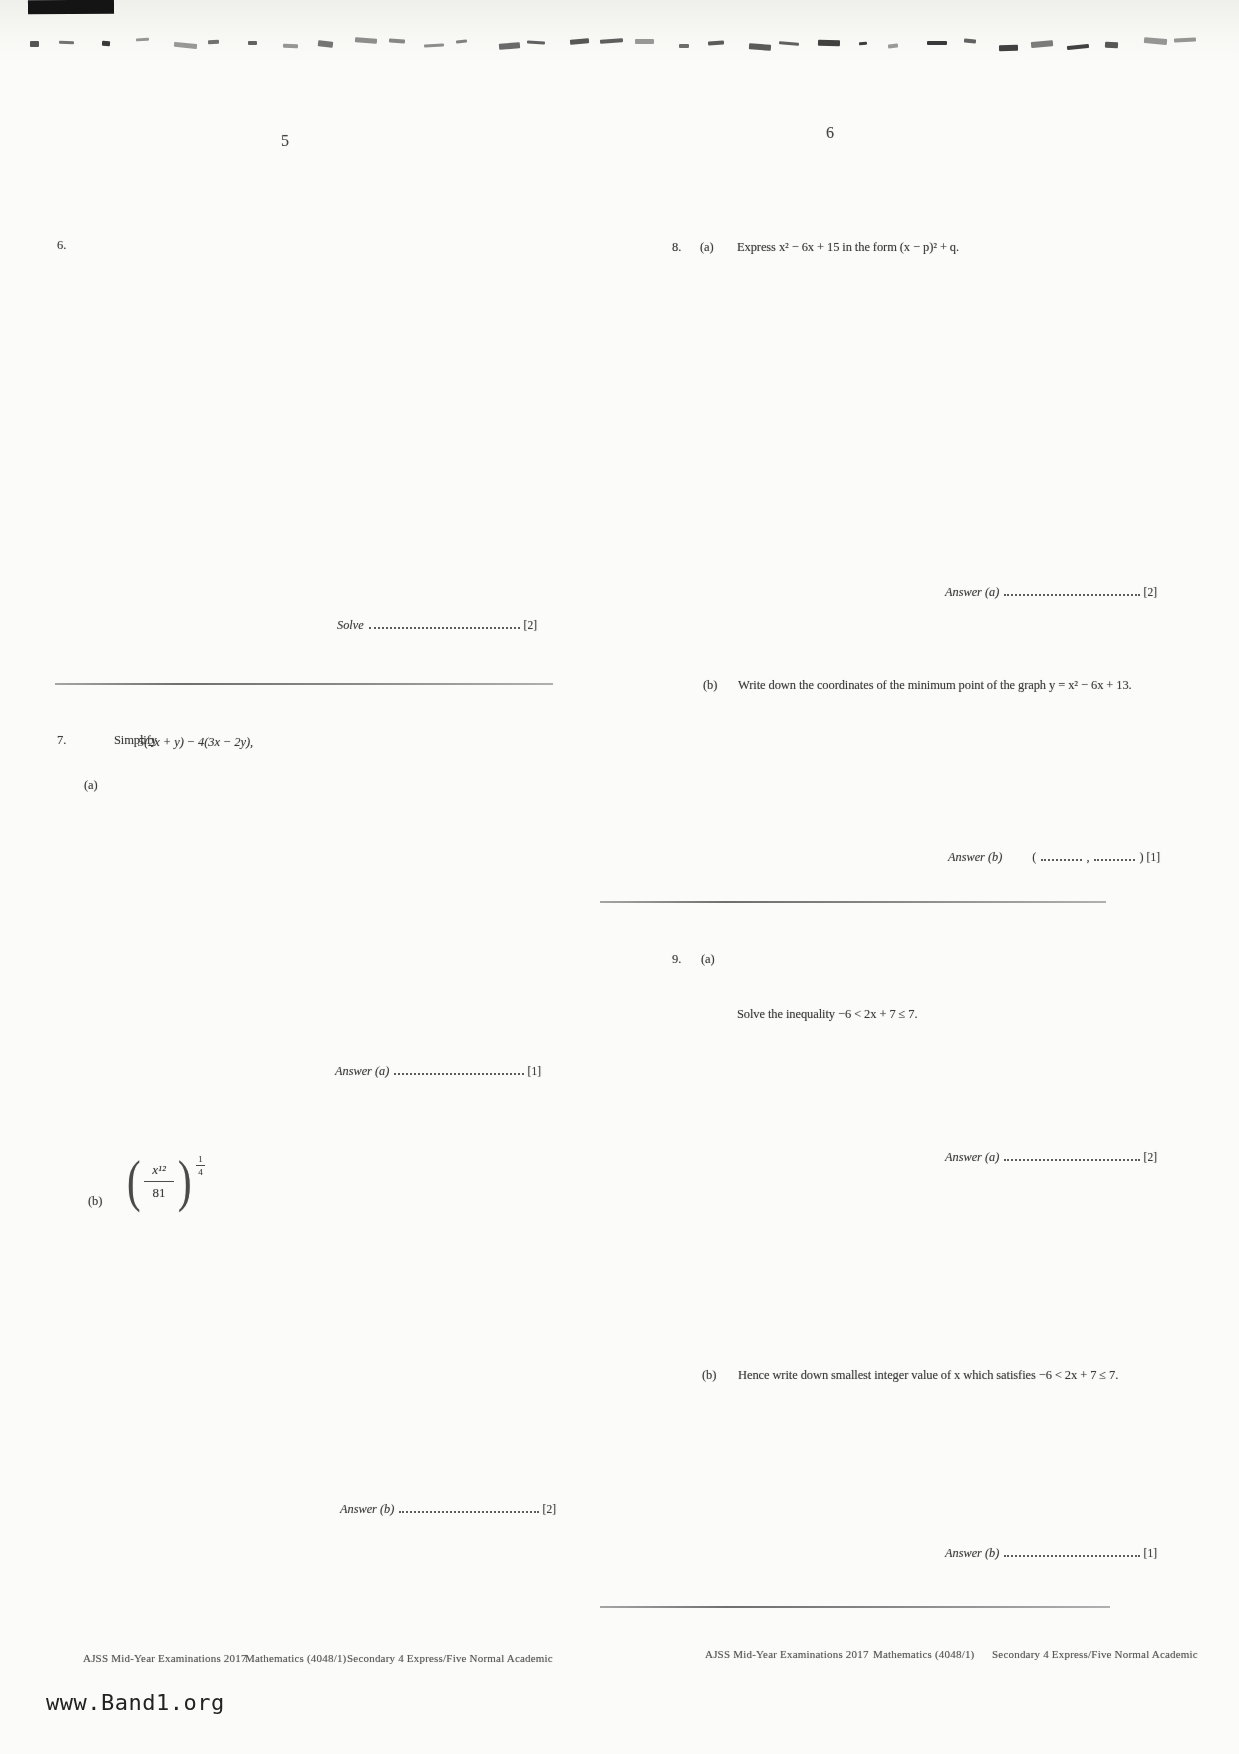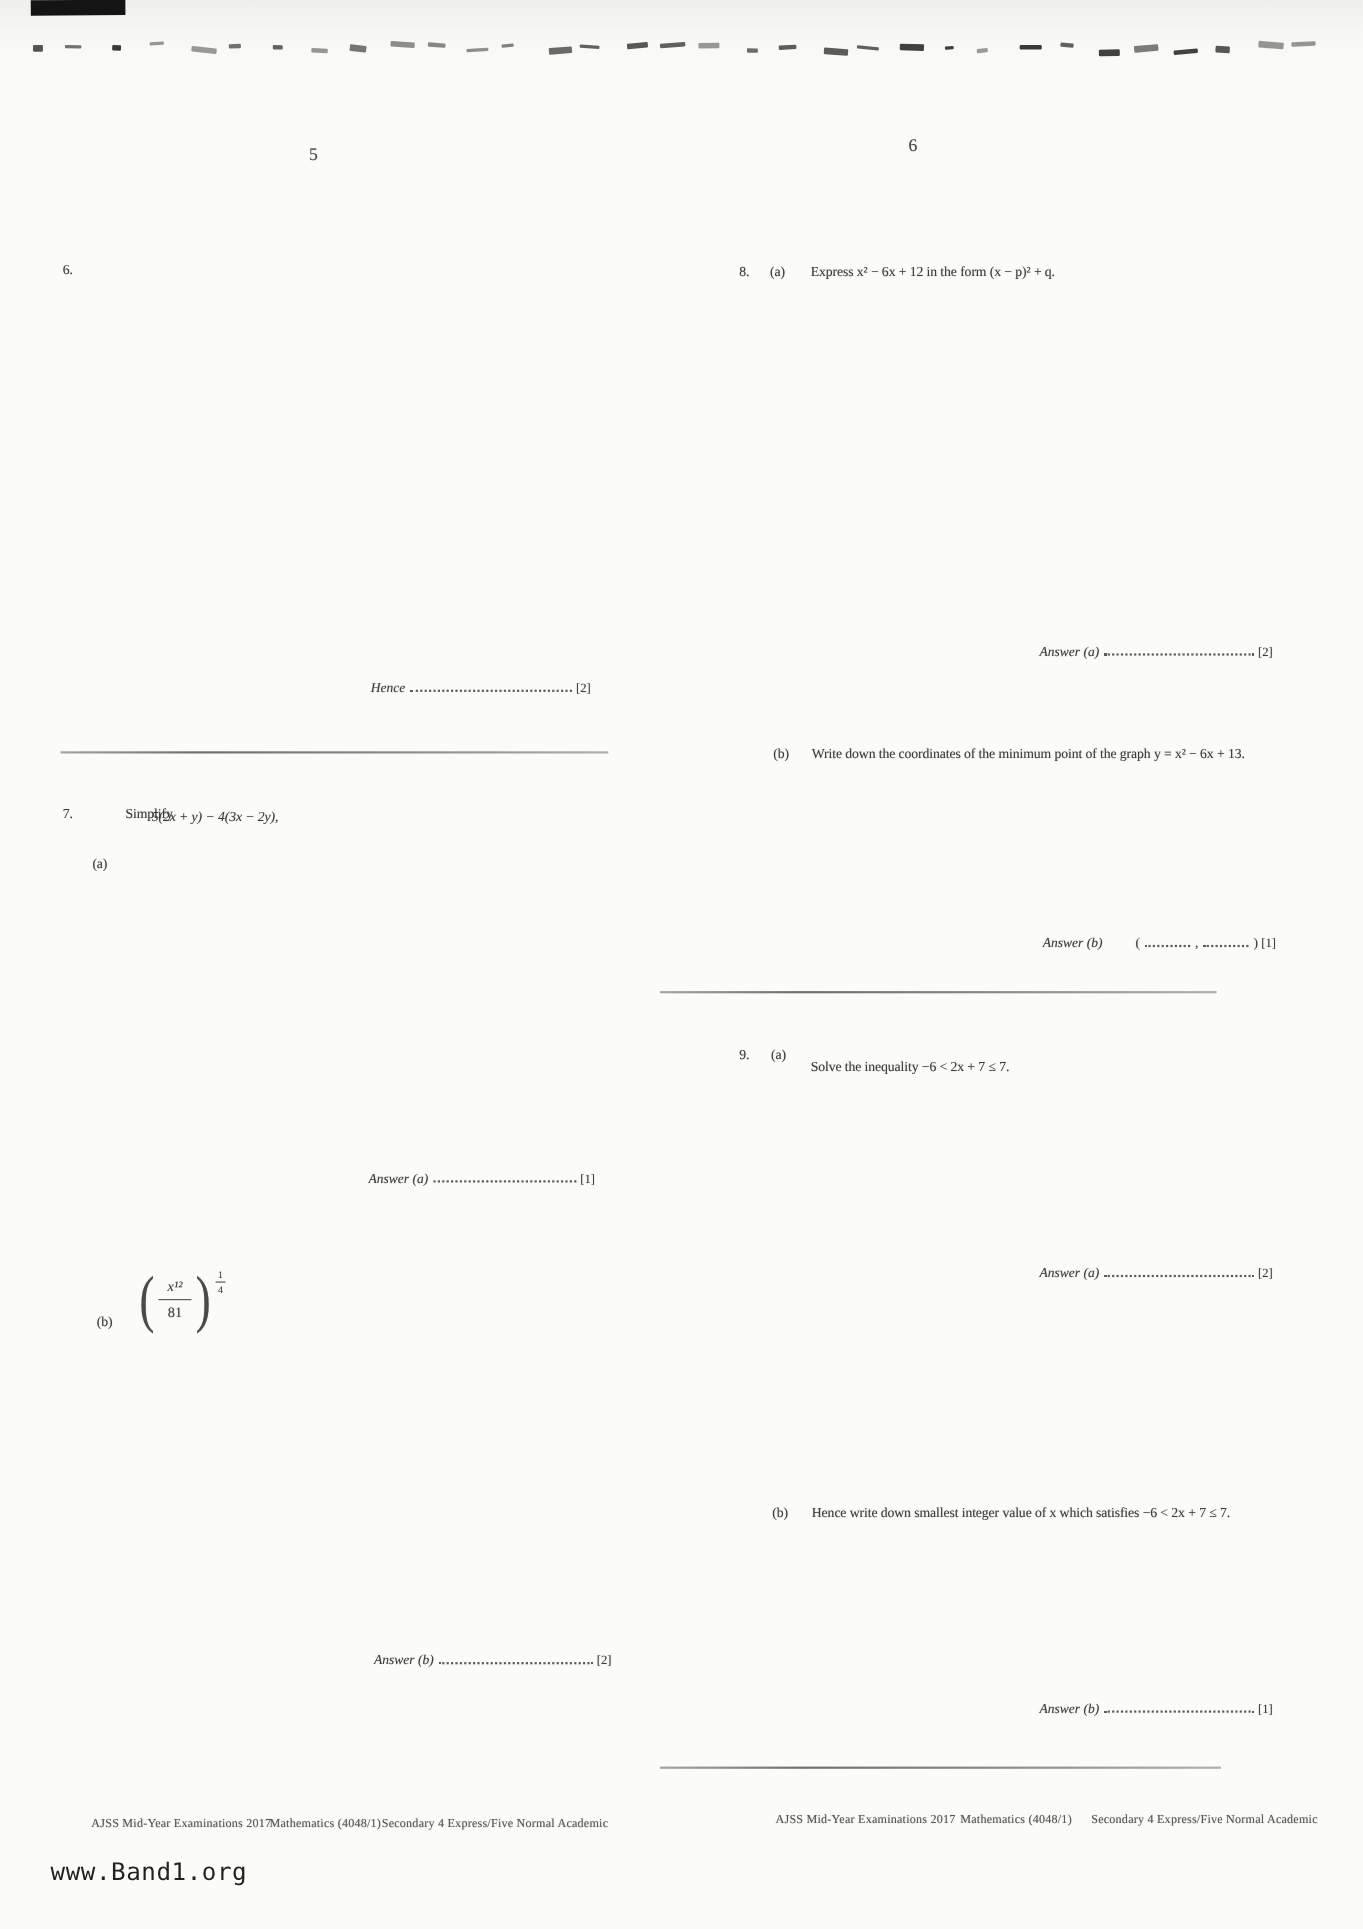--- a/index.html
+++ b/index.html
@@ -81,21 +81,21 @@
   </div>
 <div class="black-bar"></div>
 
 <div id="scan" class="abs" style="left:0;top:0;width:1239px;height:1754px;filter:blur(.35px);">
 
   <span class="abs pagenum" style="left:281px;top:132px;">5</span>
 
   <span class="abs qnum" style="left:57px;top:238px;">6.</span>
 
   <div class="abs answer-row" style="left:337px;top:618px;width:200px;">
-    <span class="answer-label">Hence</span>
+    <span class="answer-label">Solve</span>
     <span class="leader"></span>
     <span class="mark">[2]</span>
   </div>
 
   <div class="rule" style="left:55px;top:683px;width:498px;"></div>
 
   <span class="abs qnum" style="left:57px;top:733px;">7.</span>
   <span class="abs qtext" style="left:84px;top:733px;margin-left:30px;">Simplify</span>
 
   <span class="abs qtext" style="left:84px;top:778px;">(a)</span>
@@ -128,21 +128,21 @@
   </div>
 
   <span class="footer-seg" style="left:83px;top:1652px;">AJSS Mid-Year Examinations 2017</span>
   <span class="footer-seg" style="left:245px;top:1652px;">Mathematics (4048/1)</span>
   <span class="footer-seg" style="left:347px;top:1652px;">Secondary 4 Express/Five Normal Academic</span>
 
   <span class="abs pagenum" style="left:826px;top:124px;">6</span>
 
   <span class="abs qnum" style="left:672px;top:240px;">8.</span>
   <span class="abs qtext" style="left:700px;top:240px;">(a)</span>
-  <span class="abs qtext nowrap" style="left:737px;top:240px;">Express x² − 6x + 12 in the form (x − p)² + q.</span>
+  <span class="abs qtext nowrap" style="left:737px;top:240px;">Express x² − 6x + 15 in the form (x − p)² + q.</span>
 
   <div class="abs answer-row" style="left:945px;top:585px;width:212px;">
     <span class="answer-label">Answer (a)</span>
     <span class="leader"></span>
     <span class="mark">[2]</span>
   </div>
 
   <span class="abs qtext" style="left:703px;top:678px;">(b)</span>
   <span class="abs qtext nowrap" style="left:738px;top:678px;">Write down the coordinates of the minimum point of the graph y = x² − 6x + 13.</span>
 
@@ -154,21 +154,21 @@
     <span>,</span>
     <span class="leader"></span>
     <span>)</span>
     <span class="mark" style="margin-left:3px;">[1]</span>
   </div>
 
   <div class="rule" style="left:600px;top:901px;width:506px;"></div>
 
   <span class="abs qnum" style="left:672px;top:952px;">9.</span>
   <span class="abs qtext" style="left:701px;top:952px;">(a)</span>
-  <span class="abs qtext nowrap" style="left:737px;top:963px;">Solve the inequality −6 &lt; 2x + 7 ≤ 7.</span>
+  <span class="abs qtext nowrap" style="left:737px;top:1007px;">Solve the inequality −6 &lt; 2x + 7 ≤ 7.</span>
 
   <div class="abs answer-row" style="left:945px;top:1150px;width:212px;">
     <span class="answer-label">Answer (a)</span>
     <span class="leader"></span>
     <span class="mark">[2]</span>
   </div>
 
   <span class="abs qtext" style="left:702px;top:1368px;">(b)</span>
   <span class="abs qtext nowrap" style="left:738px;top:1368px;">Hence write down smallest integer value of x which satisfies −6 &lt; 2x + 7 ≤ 7.</span>
 

